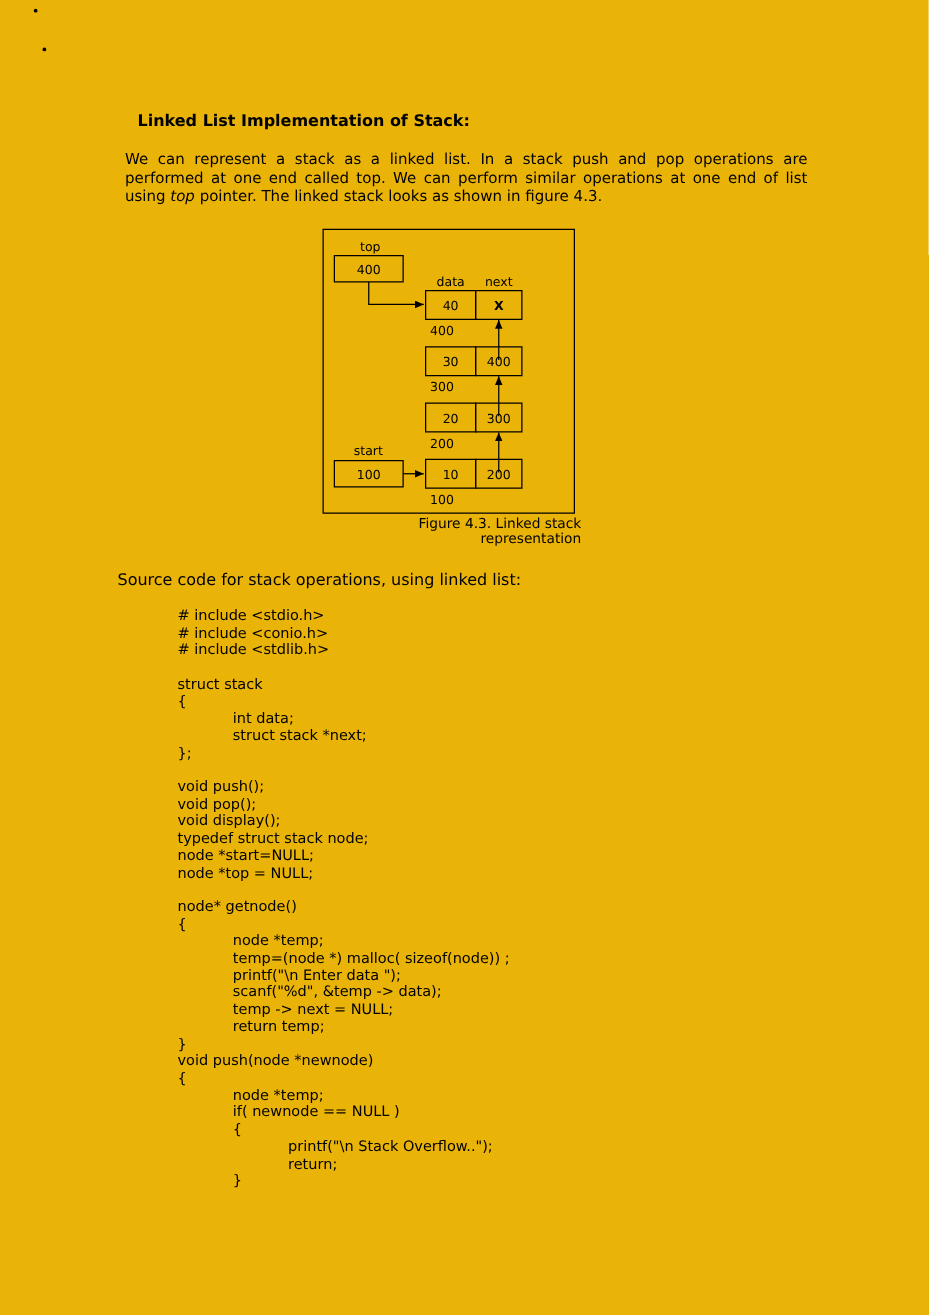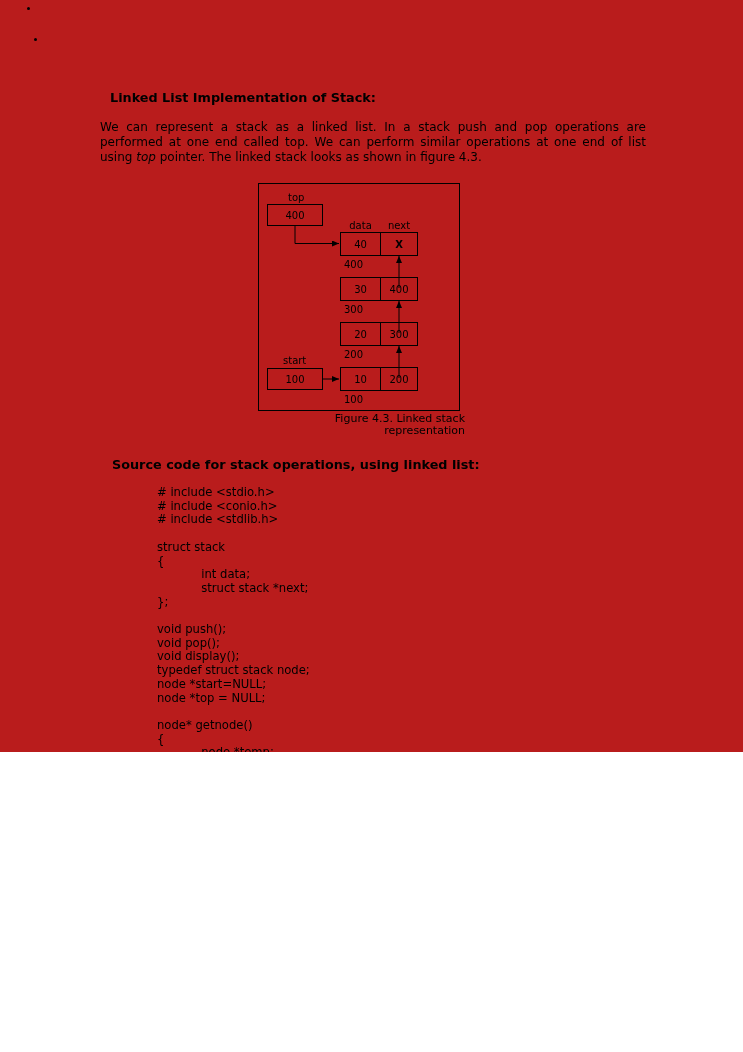--- a/index.html
+++ b/index.html
@@ -1,24 +1,24 @@
 <!DOCTYPE html>
 <html><head>
 <meta charset="utf-8">
 <style>
   * { margin:0; padding:0; box-sizing:border-box; }
   html,body { background:#ffffff; }
   body { font-family:"DejaVu Sans", sans-serif; color:#000; }
-  .page { position:relative; width:743px; height:752px; background:#b91c1c; overflow:hidden; }
+  .page { position:relative; width:743px; height:1052px; background:#eab308; overflow:hidden; }
 
   .h1 { position:absolute; left:110px; top:90px; font-size:12.8px; font-weight:bold; }
   .para { position:absolute; left:100px; top:120px; width:546px; font-size:12px; line-height:15.2px; text-align:justify; }
   .para i { font-style:italic; }
-  .h2 { position:absolute; left:112px; top:457px; font-size:12.8px; font-weight:bold; }
-  .code { position:absolute; left:157px; top:486px; font-family:"DejaVu Sans", sans-serif;
+  .h2 { position:absolute; left:94px; top:457px; font-size:12.8px; font-weight:normal; }
+  .code { position:absolute; left:142px; top:486px; font-family:"DejaVu Sans", sans-serif;
           font-size:11.6px; line-height:13.7px; white-space:pre; tab-size:12; -moz-tab-size:12; }
 
   .figure { position:absolute; left:258px; top:183px; overflow:visible; }
   .figure .box { fill:none; stroke:#000; stroke-width:1; }
   .figure .arrow { fill:none; stroke:#000; stroke-width:1; }
   .figure text { font-family:"DejaVu Sans", sans-serif; font-size:10px; fill:#000; }
   .figure text.bold { font-weight:bold; }
 
   .caption { position:absolute; left:253px; top:413px; width:212px; text-align:right;
              font-size:11px; line-height:11.8px; }

